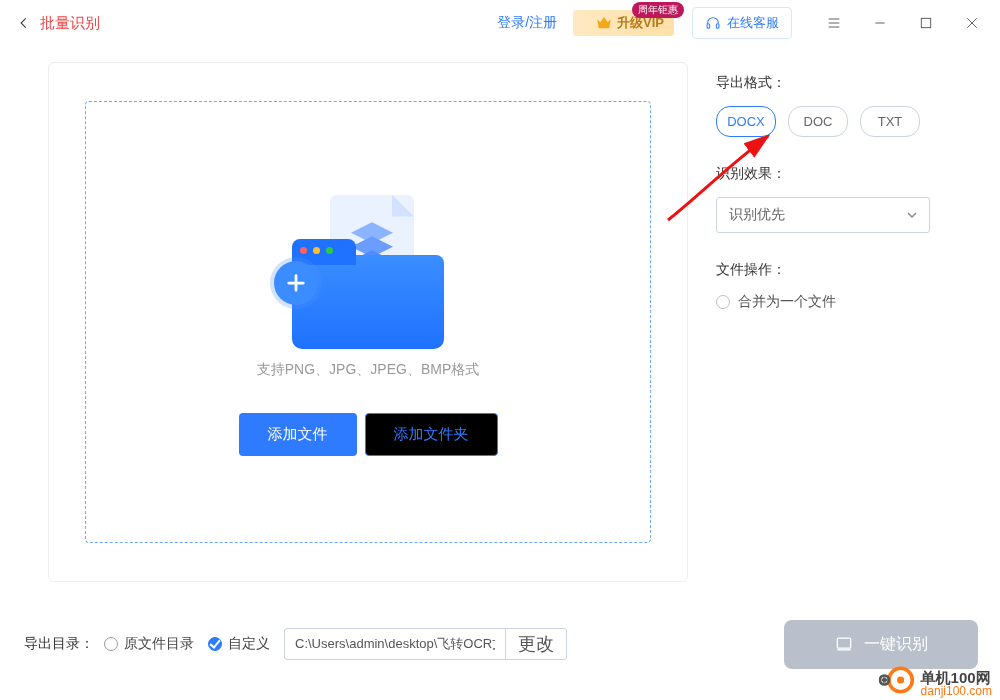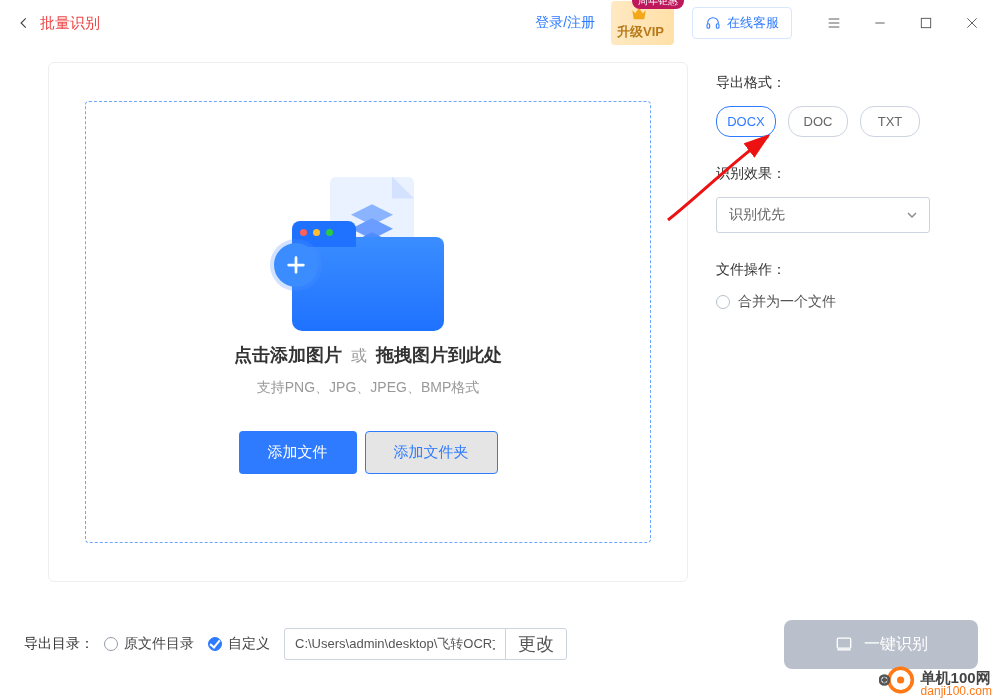--- a/index.html
+++ b/index.html
@@ -7,21 +7,21 @@
 
   
   .titlebar { height: 46px; display: flex; align-items: center; padding: 0 10px; border-bottom: 0; }
   .back { width: 28px; height: 28px; display:flex; align-items:center; justify-content:center; cursor:pointer; }
   .back svg { width:14px; height:14px; stroke:#444; }
   .title { font-size: 15px; color:#ef4444; margin-left: 2px; }
   .tb-spacer { flex:1; }
   .login { color:#2f7bff; font-size:14px; cursor:pointer; margin-right: 16px; }
   .vip-wrap { position:relative; display:flex; align-items:center; margin-right:18px; cursor:pointer; }
   .vip-badge { position:absolute; top:-8px; right:-10px; background:#be185d; color:#fff; font-size:10px; padding:1px 6px; border-radius:8px; white-space:nowrap; }
-  .vip-label { display:flex; align-items:center; background:linear-gradient(90deg,#ffe9c2,#ffe0a8); padding:4px 10px 4px 6px; border-radius:4px; color:#b87a18; font-weight:600; font-size:13px;flex-direction:column; }
+  .vip-label { display:flex; align-items:center; background:linear-gradient(90deg,#ffe9c2,#ffe0a8); padding:4px 10px 4px 22px; border-radius:4px; color:#b87a18; font-weight:600; font-size:13px; }
   .vip-label .v { width:18px;height:18px;display:flex;align-items:center;justify-content:center; margin-right:4px; }
   .support-btn { border:1px solid #d9e6ff; color:#2f7bff; font-size:13px; padding:6px 12px; border-radius:4px; display:flex; align-items:center; cursor:pointer; background:#fff; }
   .support-btn svg { width:16px;height:16px; margin-right:6px; }
   .win-btns { display:flex; gap:22px; margin-left:30px; margin-right:6px; }
   .win-btn { width:24px;height:24px; display:flex;align-items:center;justify-content:center; cursor:pointer; color:#555; }
   .win-btn svg { width:16px; height:16px; stroke:#555; fill:none; stroke-width:1.4; }
 
   
   .content { display:flex; padding:16px 18px 0 48px; gap:28px; }
   .main-panel { width:640px; height:520px; border:1px solid #eee; border-radius:6px; display:flex; align-items:center; justify-content:center; }
@@ -39,21 +39,21 @@
   .illus .mac-dots span:nth-child(2){background:#ffbe2f;}
   .illus .mac-dots span:nth-child(3){background:#2aca44;}
   .illus .plus { position:absolute; left:-4px; bottom:44px; width:44px;height:44px; border-radius:50%; background:#3a8cff; display:flex;align-items:center;justify-content:center; box-shadow:0 0 0 4px rgba(79,144,255,.25); }
   .illus .plus svg { width:22px;height:22px; }
   .drop-title { font-size:18px; color:#333; font-weight:600; }
   .drop-title .sep { color:#999; font-weight:400; margin:0 4px; font-size:16px; }
   .drop-sub { font-size:14px; color:#999; }
   .drop-btns { display:flex; gap:8px; margin-top:22px; }
   .btn { font-size:15px; padding:11px 28px; border-radius:4px; cursor:pointer; border:1px solid transparent; }
   .btn-primary { background:#2f7bff; color:#fff; }
-  .btn-outline { border-color:#2f7bff; color:#2f7bff; background:#e5e5e5; }
+  .btn-outline { border-color:#2f7bff; color:#2f7bff; background:#000000; }
 
   .side-panel { flex:1; padding-top:12px; font-size:14px; color:#333; }
   .sec-label { font-size:14px; color:#333; margin-bottom:14px; }
   .fmt-row { display:flex; gap:12px; margin-bottom:28px; }
   .fmt { border:1px solid #ccd4df; color:#666; font-size:13px; padding:7px 0; width:60px; text-align:center; border-radius:14px; cursor:pointer; }
   .fmt.active { border-color:#2f7bff; color:#2f7bff; }
   .select { border:1px solid #ccd4df; border-radius:3px; height:36px; display:flex; align-items:center; justify-content:space-between; padding:0 12px; color:#666; cursor:pointer; width:214px; margin-bottom:28px; }
   .select svg { width:10px;height:10px; }
   .radio-row { display:flex; align-items:center; gap:8px; color:#555; }
   .radio { width:14px;height:14px;border:1px solid #b7bfca;border-radius:50%; display:inline-block; }
@@ -155,25 +155,20 @@
               <span></span>
               <span></span>
             </div>
         </div>
         <div class="plus">
           <svg viewBox="0 0 24 24">
               <path d="M12 4v16M4 12h16" stroke="#fff" stroke-width="3" stroke-linecap="round"></path>
             </svg>
         </div>
       </div>
-      <div class="drop-title">
-        <span>点击添加图片</span>
-        <span class="sep">或</span>
-        <span>拖拽图片到此处</span>
-      </div>
       <div class="drop-sub">支持PNG、JPG、JPEG、BMP格式</div>
       <div class="drop-btns">
         <div class="btn btn-primary">添加文件</div>
         <div class="btn btn-outline">添加文件夹</div>
       </div>
     </div>
   </div>
 
   <div class="side-panel">
     <div class="sec-label">导出格式：</div>

